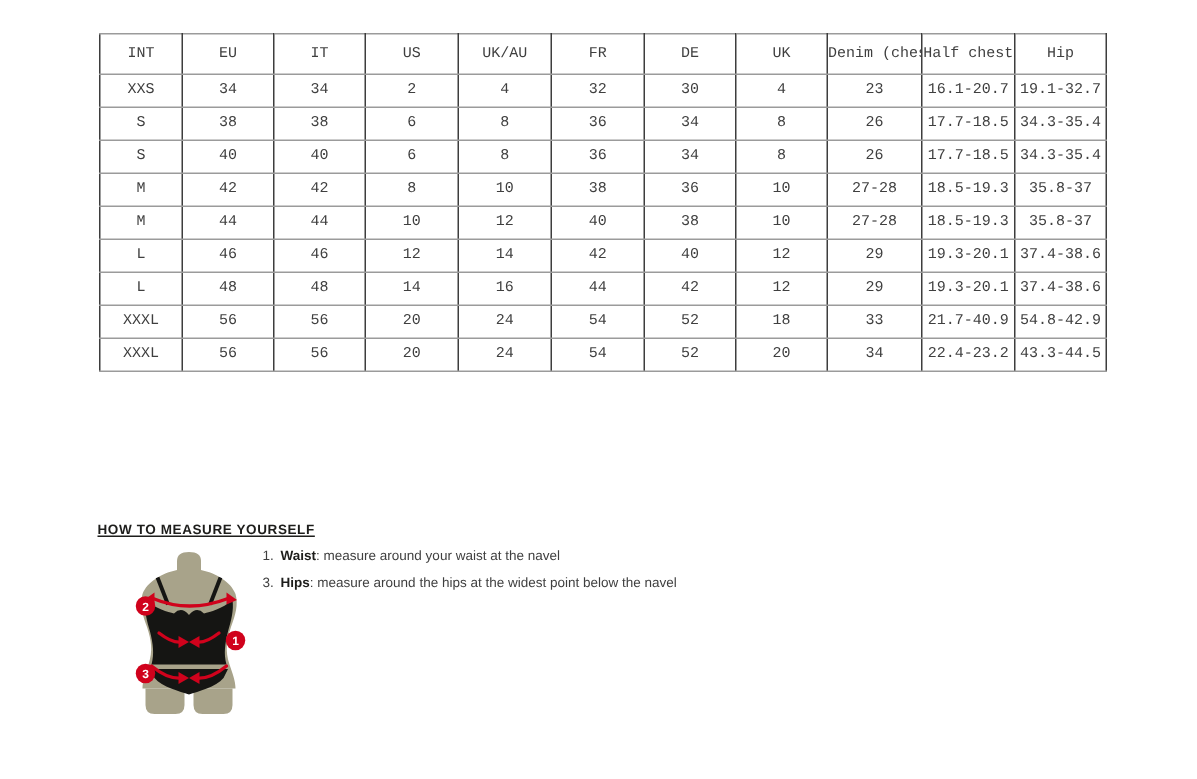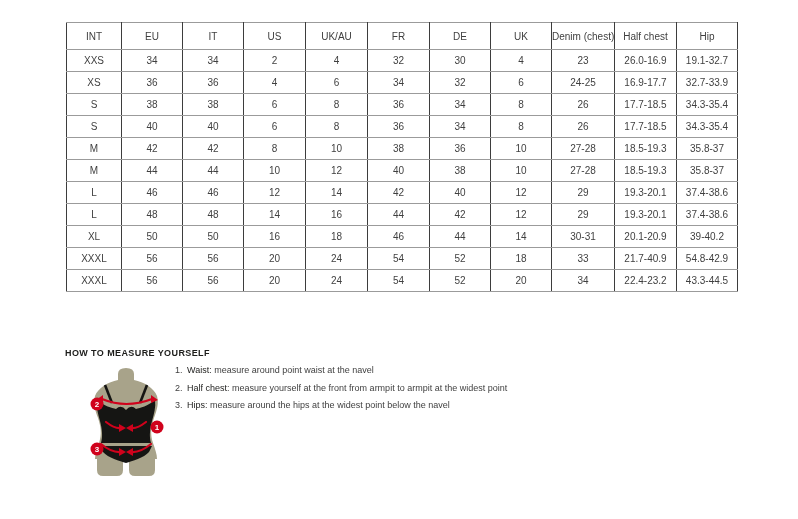--- a/index.html
+++ b/index.html
@@ -3,51 +3,51 @@
 <meta charset="utf-8">
 <style>
   html,body { margin:0; padding:0; }
   body {
     width:798px; height:519px; position:relative; overflow:hidden;
     background:#ffffff;
     font-family:"Liberation Sans", sans-serif;
   }
 
   
-  .size-table-wrap { position:absolute; left:66px; top:22px; width:671px; }
+  .size-table-wrap { position:absolute; left:66px; top:22px; width:671px;font-family:Liberation Mono, monospace; }
   table.size-chart {
     border-collapse:collapse; table-layout:fixed; width:671px;
     border-left:1px solid #3d3d3d; border-right:1px solid #3d3d3d;
     border-top:1px solid #9b9b9b; border-bottom:1px solid #9b9b9b;
   }
   table.size-chart th, table.size-chart td {
     border-left:1px solid #3d3d3d; border-right:1px solid #3d3d3d;
     border-top:1px solid #9b9b9b; border-bottom:1px solid #9b9b9b;
     text-align:center; vertical-align:middle;
     font-size:10px; font-weight:400; color:#3f3f3f;
     padding:0; overflow:hidden; white-space:nowrap;
   }
   table.size-chart th { height:26px; }
   table.size-chart td { height:21px; }
 
   
   .measure-title {
     position:absolute; left:65px; top:348px;
-    font-size:9px; font-weight:700; color:#1d1d1b; letter-spacing:.4px;
+    font-size:9px; font-weight:700; color:#1d1d1b; letter-spacing:.4px;text-decoration:underline;
   }
   .steps {
     position:absolute; left:175px; top:366px;
     list-style:none; margin:0; padding:0;
   }
   .steps li {
     font-size:9px; color:#3f3f3f; line-height:9px; margin-bottom:8.5px;
     white-space:nowrap;
   }
   .steps .num { margin-right:2px; }
-  .steps .lbl { font-weight:400; color:#1d1d1b; }
+  .steps .lbl { font-weight:700; color:#1d1d1b; }
 
   .figure-wrap { position:absolute; left:82px; top:366px; width:110px; height:114px; }
 </style>
 </head>
 <body>
 
 <div class="size-table-wrap">
   <table class="size-chart">
     <colgroup>
       <col style="width:55px">
@@ -81,35 +81,22 @@
         <tr>
           <td>XXS</td>
           <td>34</td>
           <td>34</td>
           <td>2</td>
           <td>4</td>
           <td>32</td>
           <td>30</td>
           <td>4</td>
           <td>23</td>
-          <td>26.0-16.9</td>
+          <td>16.1-20.7</td>
           <td>19.1-32.7</td>
-        </tr>
-        <tr>
-          <td>XS</td>
-          <td>36</td>
-          <td>36</td>
-          <td>4</td>
-          <td>6</td>
-          <td>34</td>
-          <td>32</td>
-          <td>6</td>
-          <td>24-25</td>
-          <td>16.9-17.7</td>
-          <td>32.7-33.9</td>
         </tr>
         <tr>
           <td>S</td>
           <td>38</td>
           <td>38</td>
           <td>6</td>
           <td>8</td>
           <td>36</td>
           <td>34</td>
           <td>8</td>
@@ -174,33 +161,20 @@
           <td>48</td>
           <td>48</td>
           <td>14</td>
           <td>16</td>
           <td>44</td>
           <td>42</td>
           <td>12</td>
           <td>29</td>
           <td>19.3-20.1</td>
           <td>37.4-38.6</td>
-        </tr>
-        <tr>
-          <td>XL</td>
-          <td>50</td>
-          <td>50</td>
-          <td>16</td>
-          <td>18</td>
-          <td>46</td>
-          <td>44</td>
-          <td>14</td>
-          <td>30-31</td>
-          <td>20.1-20.9</td>
-          <td>39-40.2</td>
         </tr>
         <tr>
           <td>XXXL</td>
           <td>56</td>
           <td>56</td>
           <td>20</td>
           <td>24</td>
           <td>54</td>
           <td>52</td>
           <td>18</td>
@@ -274,23 +248,19 @@
   </g>
   <g>
     <circle cx="15" cy="83" r="6.5" fill="#d0021c"></circle>
     <text x="15" y="86" text-anchor="middle" font-size="8" font-weight="700" fill="#ffffff">3</text>
   </g>
 </svg>
 
 <ol class="steps">
   <li>
     <span class="num">1.</span>
-    <span class="lbl">Waist</span><span class="rest">: measure around point waist at the navel</span>
-  </li>
-  <li>
-    <span class="num">2.</span>
-    <span class="lbl">Half chest</span><span class="rest">: measure yourself at the front from armpit to armpit at the widest point</span>
+    <span class="lbl">Waist</span><span class="rest">: measure around your waist at the navel</span>
   </li>
   <li>
     <span class="num">3.</span>
     <span class="lbl">Hips</span><span class="rest">: measure around the hips at the widest point below the navel</span>
   </li>
 </ol>
 
 </body></html>

